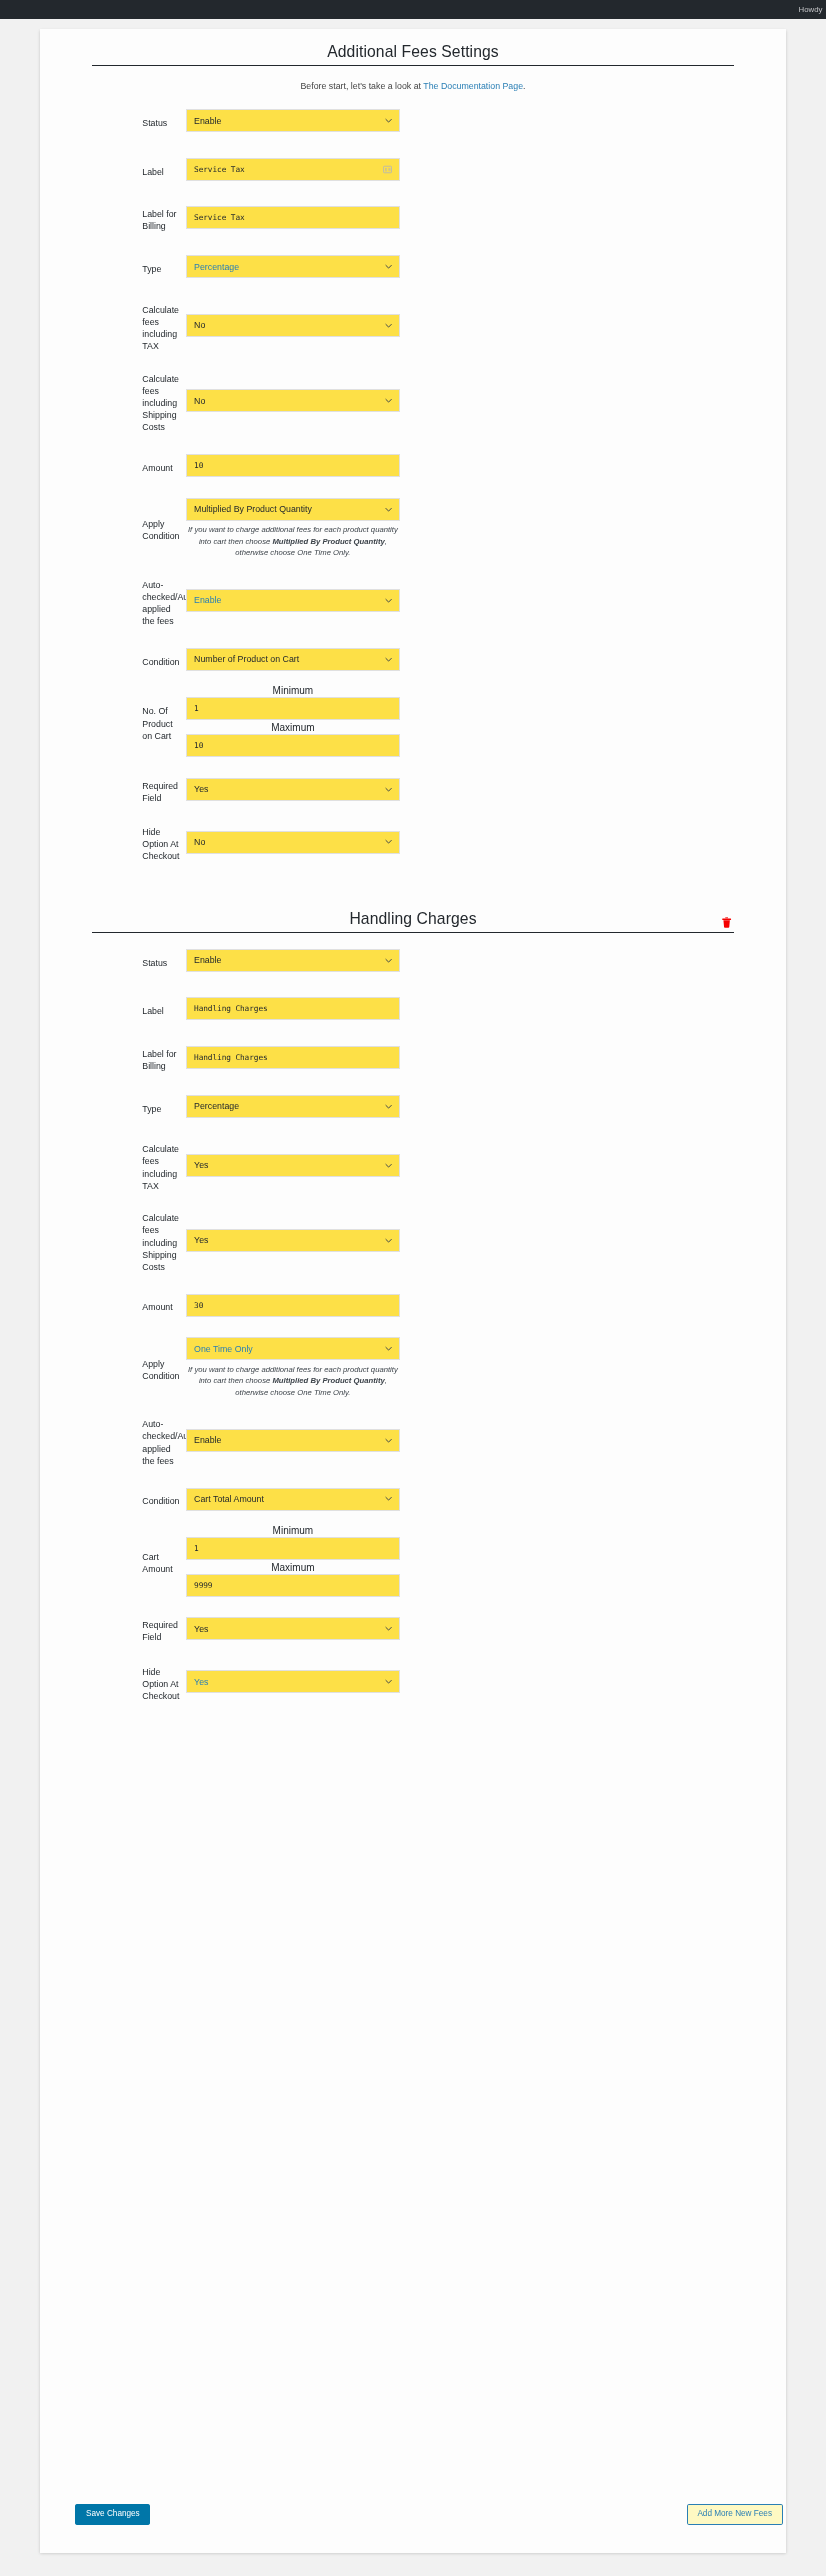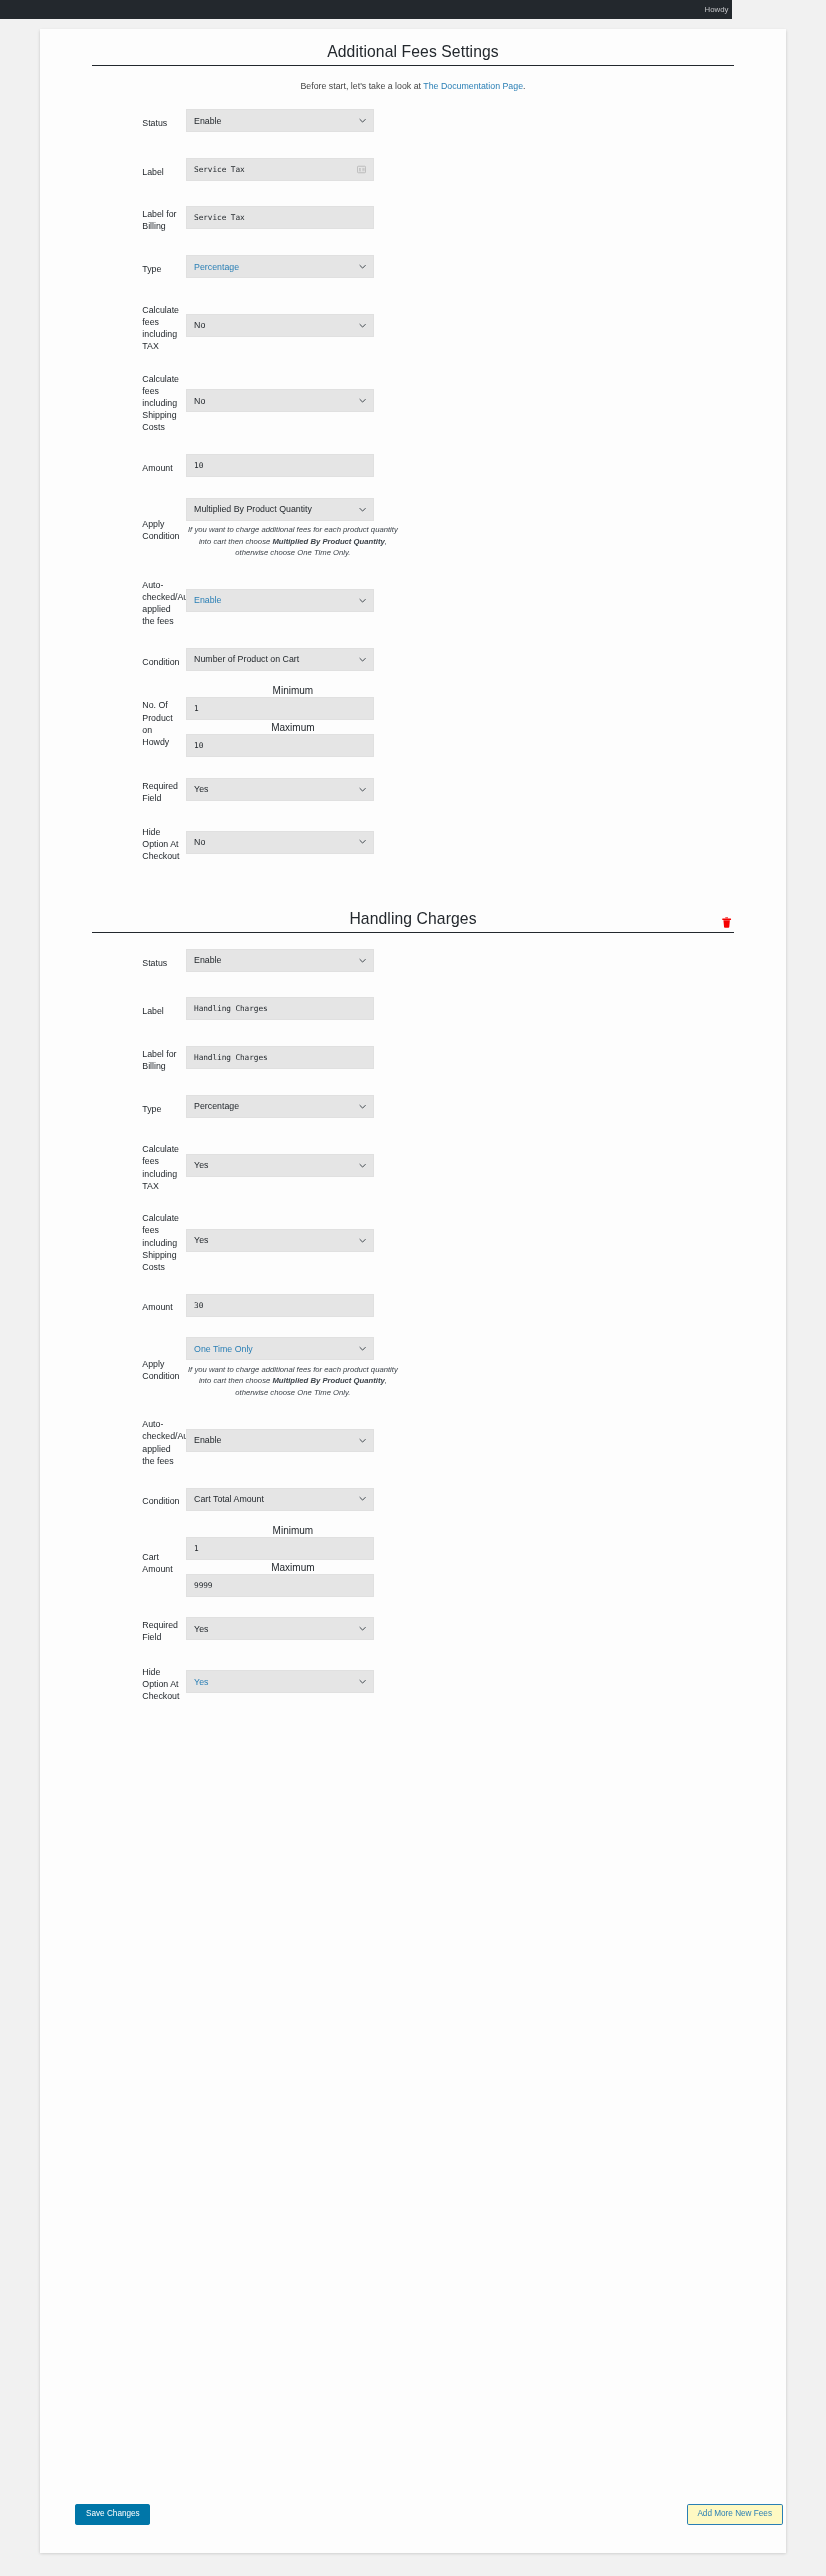--- a/index.html
+++ b/index.html
@@ -6,21 +6,21 @@
   html, body { margin:0; padding:0; }
   body {
     width:826px; height:2576px;
     background:#f1f1f1;
     font-family:"Liberation Sans", sans-serif;
     overflow:hidden;
     position:relative;
   }
   
   .adminbar {
-    position:absolute; top:0; left:0; width:732px; height:18.7px;
+    position:absolute; top:0; left:0; width:826px; height:18.7px;
     background:#23282d; color:#eee;
     display:flex; align-items:center; justify-content:flex-end;
     padding-right:3.6px;
     font-size:7.8px;
     overflow:hidden;
   }
   .adminbar .howdy { white-space:nowrap; color:#c3c4c7; font-size:7.8px; }
 
   
   .page-wrap {
@@ -89,25 +89,25 @@
     padding-top:4.8px;
   }
   .row .fld {
     flex:0 0 214px;
     width:214px;
     margin-left:6.6px;
   }
 
   
   .ctl {
-    width:188px;
+    width:214px;
     height:23px;
     border:0.6px solid #e0e0e0;
     border-radius:0;
-    background:#e5e5e5;
+    background:#fde047;
     display:flex;
     align-items:center;
     padding:0 7.2px;
     font-size:8.8px;
     color:#23282d;
     position:relative;
   }
   .ctl.select { cursor:pointer; }
   .ctl .val { flex:1; white-space:nowrap; overflow:hidden; text-overflow:ellipsis; }
   .ctl .val.blue { color:#2a7fb5; }
@@ -349,21 +349,21 @@
                   <svg width="7.2" height="7.2" viewBox="0 0 12 12">
                     <path d="M1.5 4 L6 8.5 L10.5 4" fill="none" stroke="#3c434a" stroke-width="1.6" stroke-linecap="round" stroke-linejoin="round"></path>
                   </svg>
                 </span>
             </div>
           </div>
         </div>
         <div class="spacer-md"></div>
 
         <div class="row">
-          <div class="lbl">No. Of Product on Howdy</div>
+          <div class="lbl">No. Of Product on Cart</div>
           <div class="fld">
             <div class="mm-label">Minimum</div>
             <div class="ctl text">
               <span class="val">1</span>
             </div>
             <div class="mm-gap"></div>
             <div class="mm-label">Maximum</div>
             <div class="ctl text">
               <span class="val">10</span>
             </div>

